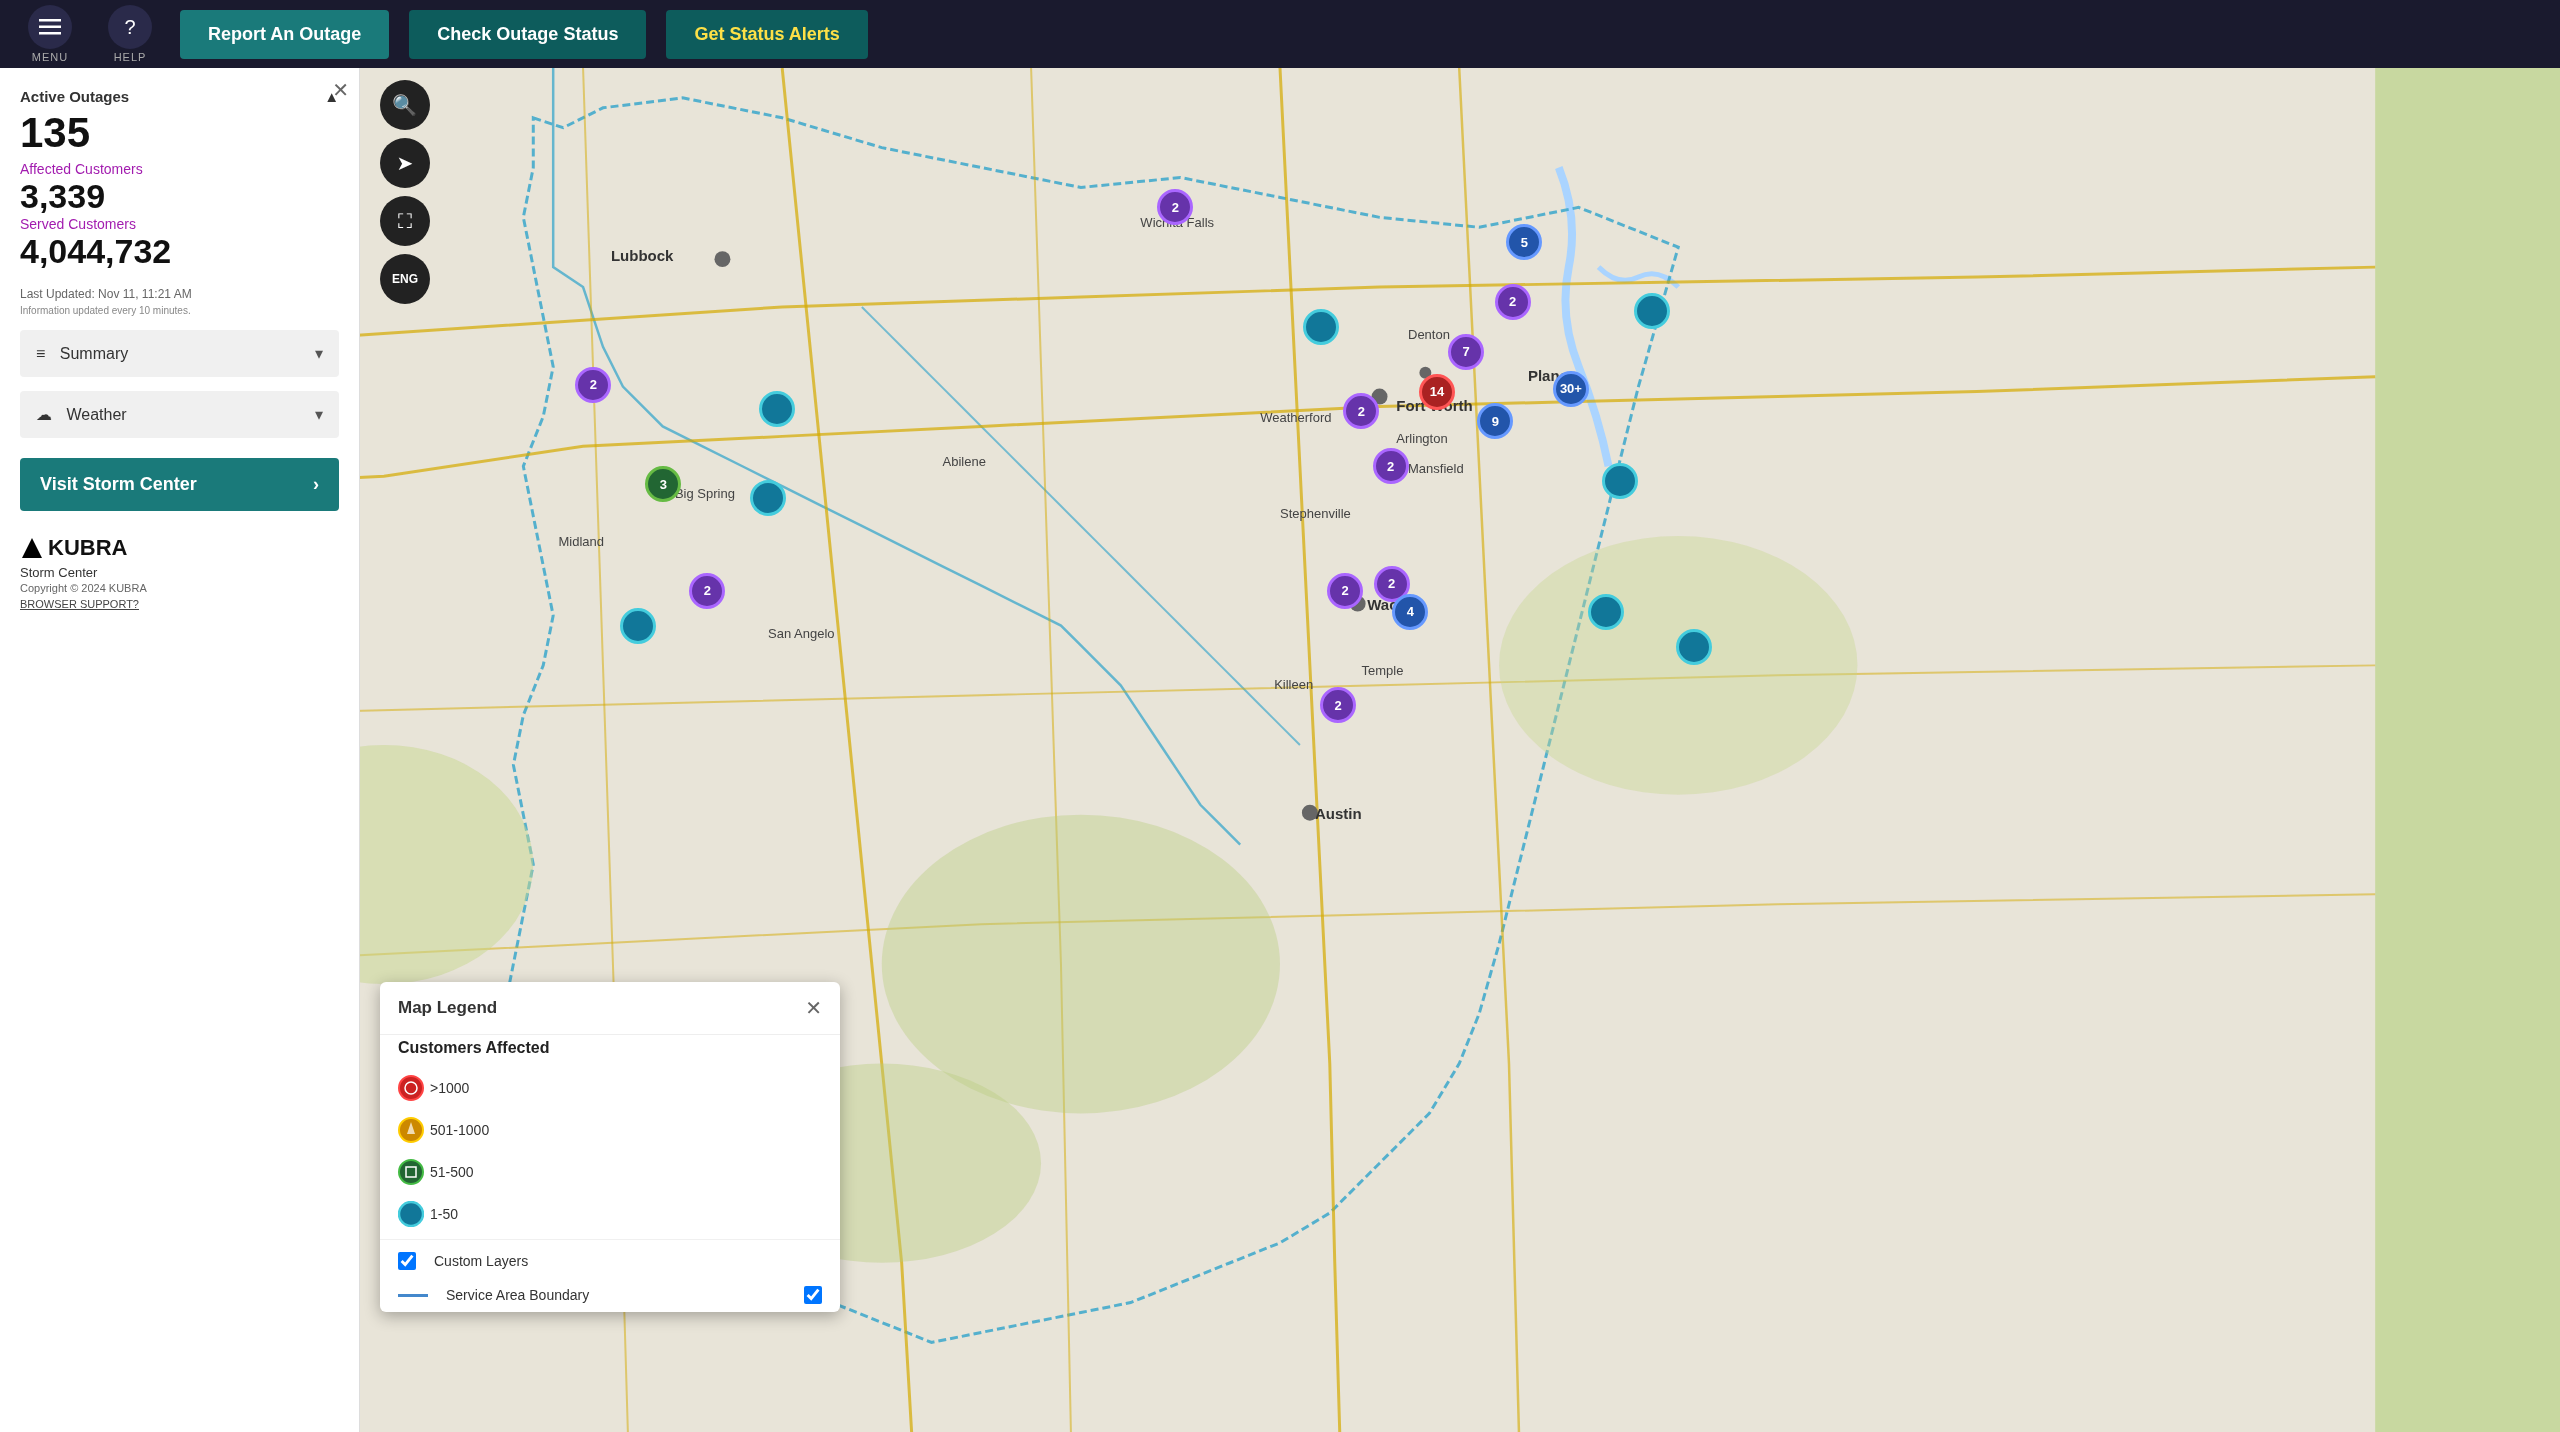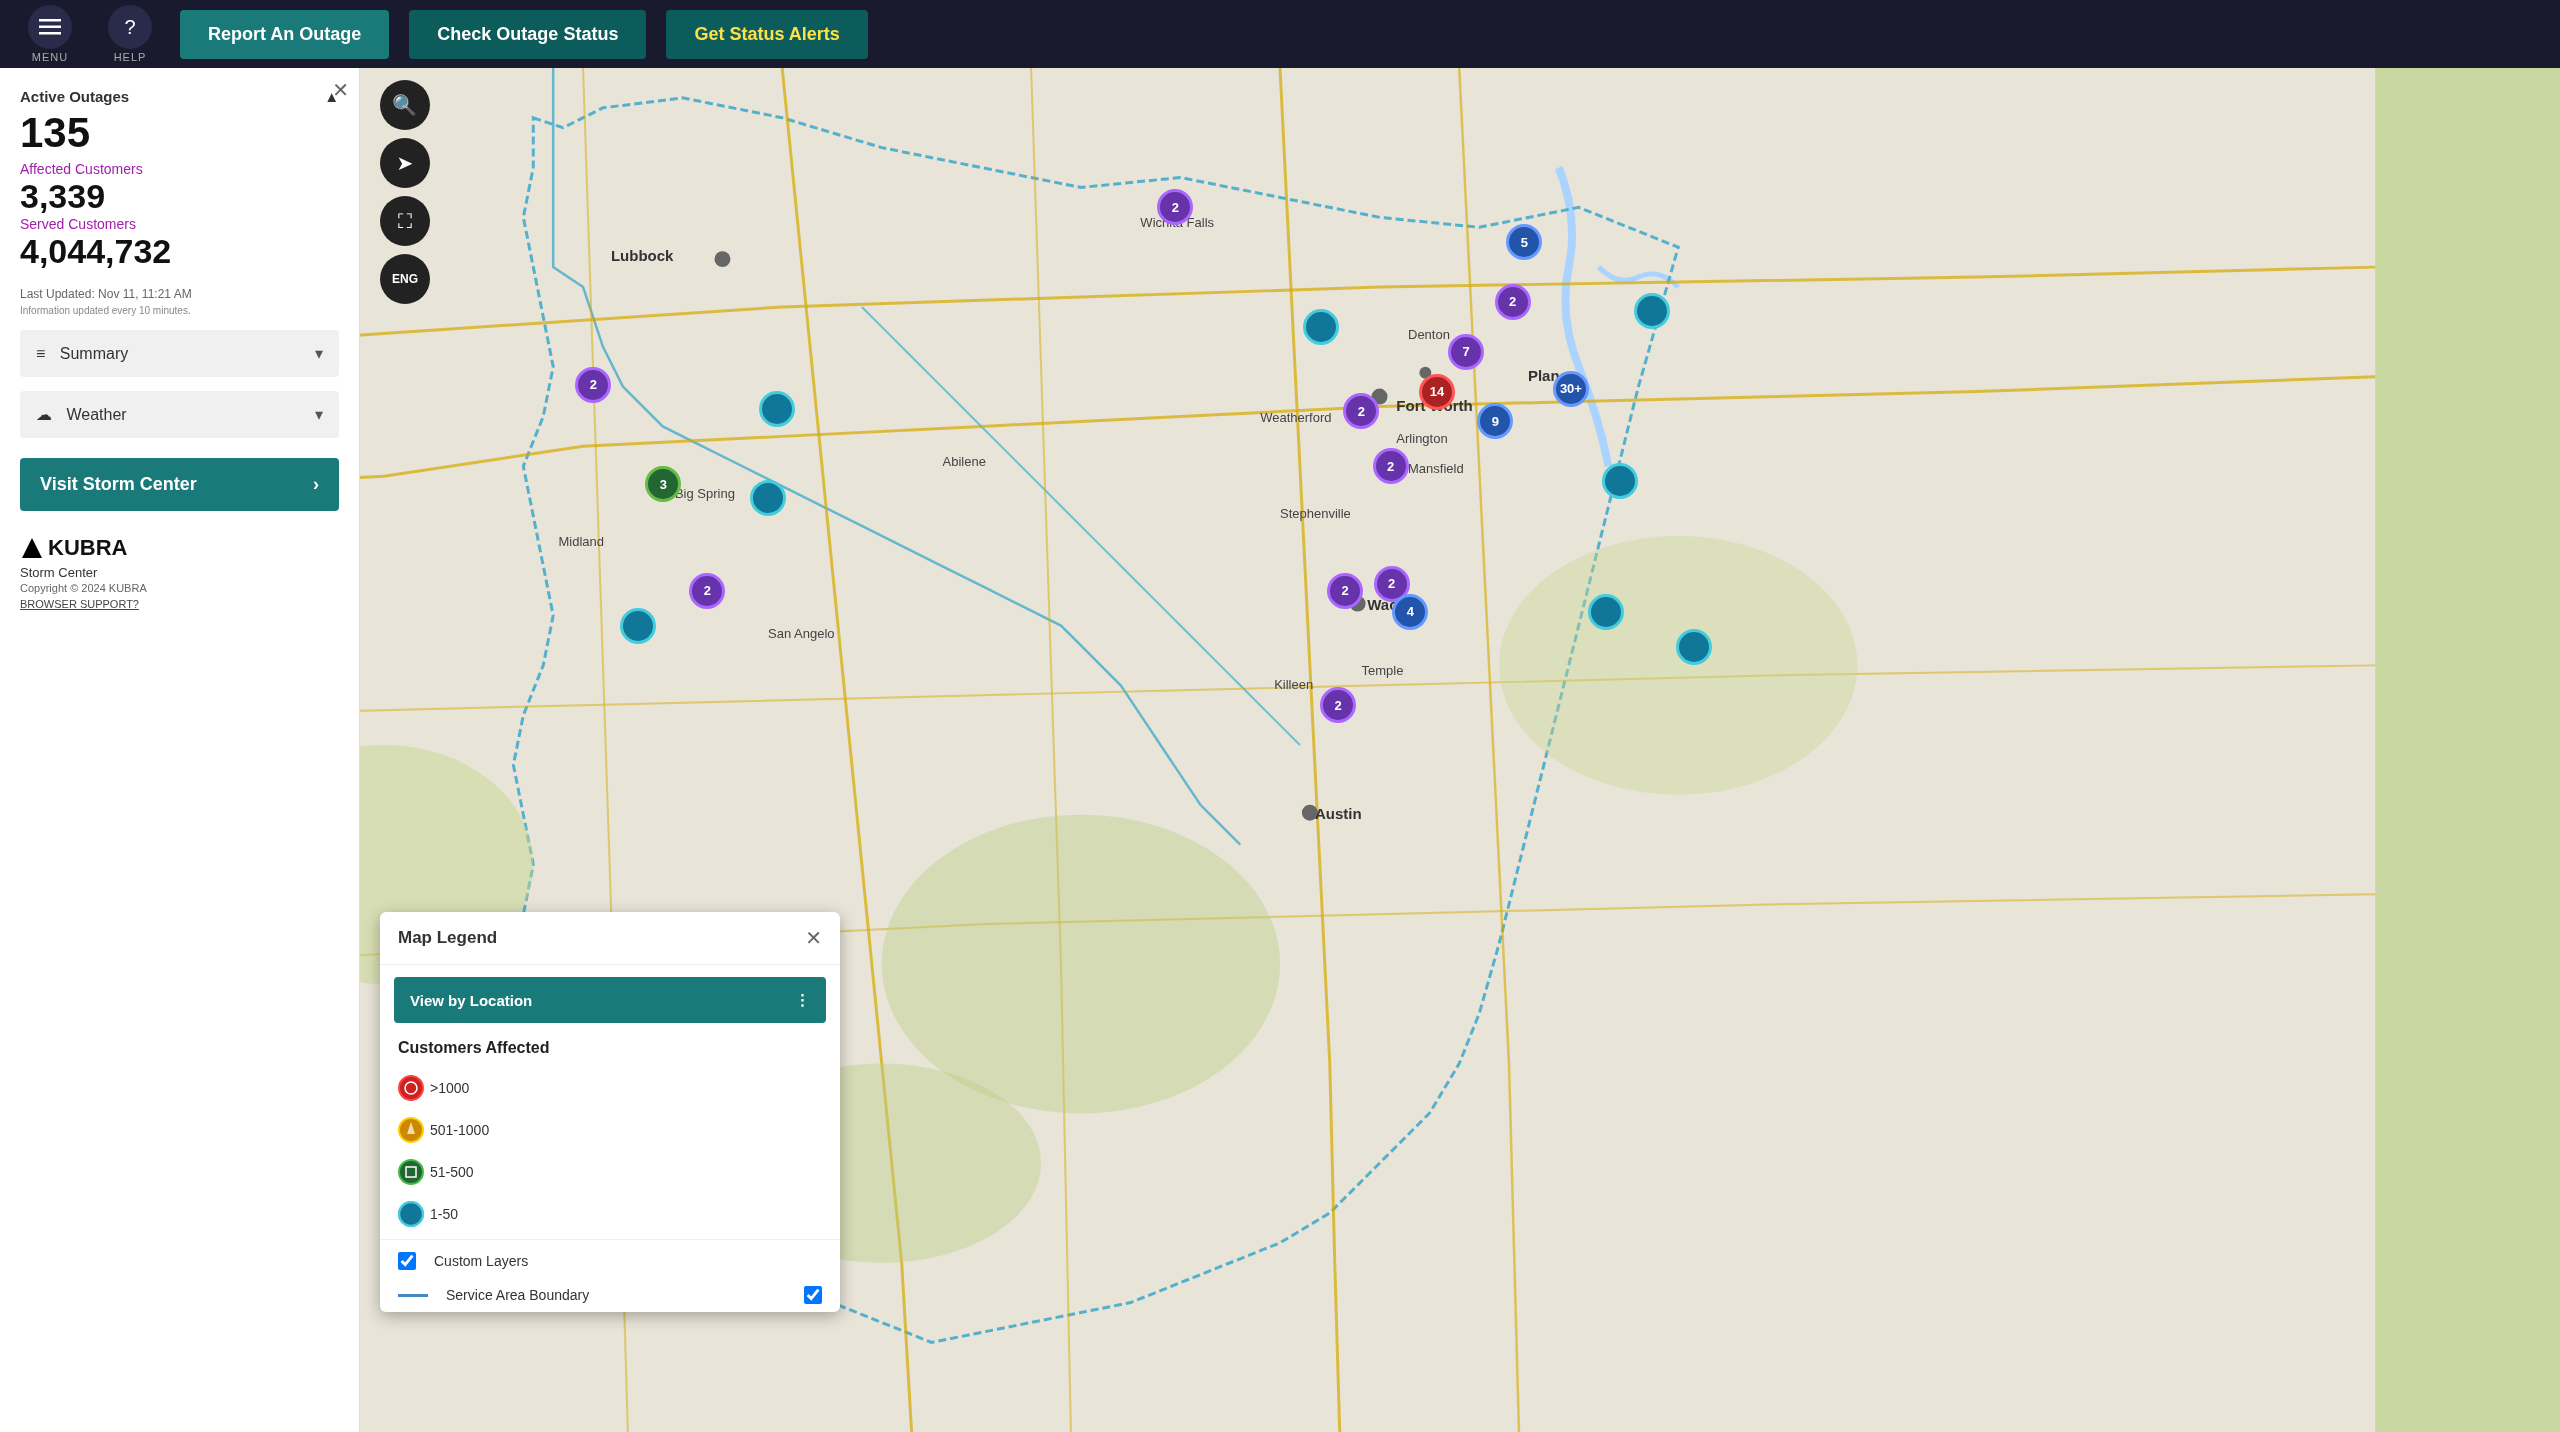--- a/index.html
+++ b/index.html
@@ -401,24 +401,20 @@
       <span class="map-city-label" style="left: 50%; top: 32.1168%; position: absolute;">Stephenville</span>
       <span class="map-city-label" style="left: 49.7727%; top: 44.6715%; position: absolute;">Killeen</span>
     </div>
 </div>
 
 <div id="map-legend">
   <div class="legend-header">
     <span>Map Legend</span>
     <button class="legend-close-btn">✕</button>
   </div>
-  <button class="legend-view-btn">
-    <span>View by Location</span>
-    <span>⋮</span>
-  </button>
   <div class="legend-section-title">Customers Affected</div>
 
   <div class="legend-item">
     <div class="legend-icon">
       <svg width="26" height="26" viewBox="0 0 26 26">
         <circle cx="13" cy="13" r="12" fill="#cc2222" stroke="#ff4444" stroke-width="2"></circle>
         <circle cx="13" cy="13" r="6" fill="none" stroke="white" stroke-width="1.5"></circle>
       </svg>
     </div>
     <span>&gt;1000</span>

